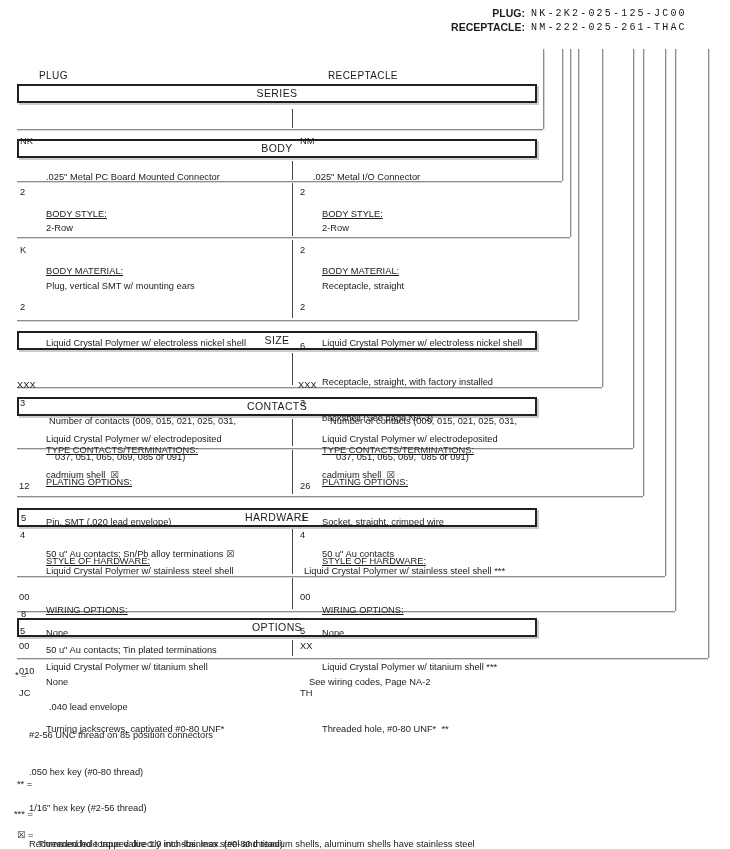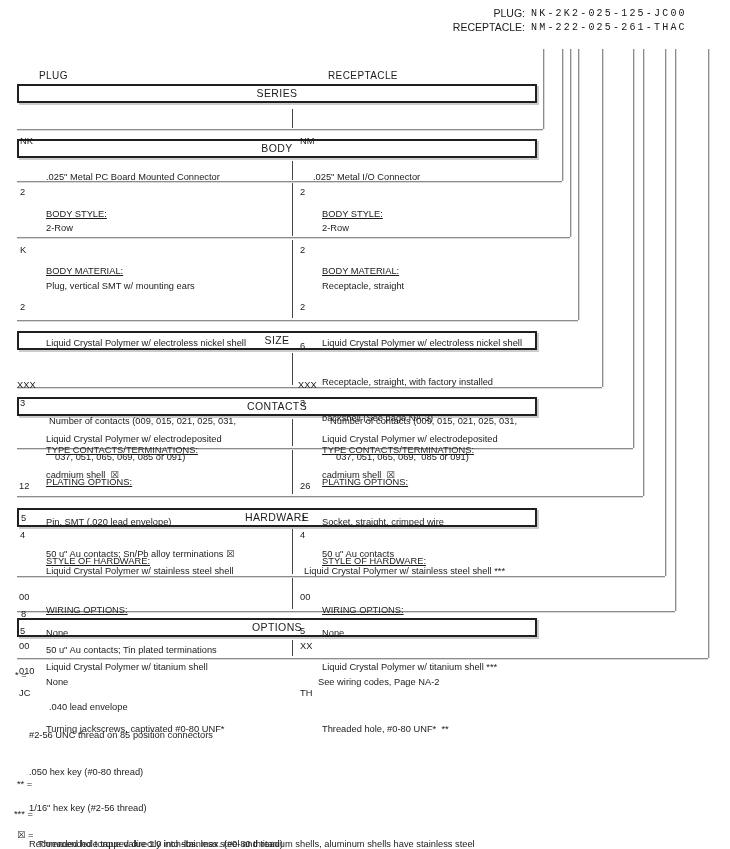--- a/index.html
+++ b/index.html
@@ -1,19 +1,19 @@
 <!DOCTYPE html>
 <html><head>
 <meta charset="utf-8">
 <style>
   html,body{margin:0;padding:0;background:#fff;}
   .page{position:relative;width:730px;height:849px;background:#ffffff;overflow:hidden;
         font-family:"Liberation Sans","DejaVu Sans",sans-serif;color:#1b1b1b;}
   
-  .pn-label{position:absolute;right:205px;font-size:10.5px;font-weight:normal;line-height:12px;white-space:pre;}
+  .pn-label{position:absolute;right:205px;font-size:10.5px;font-weight:bold;line-height:12px;white-space:pre;}
   .pn-value{position:absolute;left:531px;font-family:"Liberation Mono","DejaVu Sans Mono",monospace;
             font-size:10px;letter-spacing:2.2px;line-height:13px;white-space:pre;color:#161616;}
   .pn-mask{left:530px;letter-spacing:1.35px;}
   
   .col-label{position:absolute;font-size:10px;letter-spacing:0.4px;white-space:pre;padding-left:18px;}
   
   .vline{position:absolute;width:0;border-left:1px solid #8c8c8c;box-shadow:1px 0 0 #d8d8d8;}
   .hline{position:absolute;left:17px;height:0;border-top:1px solid #8c8c8c;box-shadow:0 1px 0 #d8d8d8;}
   
   .tbox{position:absolute;left:17px;width:520px;height:19px;box-sizing:border-box;
@@ -248,21 +248,21 @@
     <div class="heading" style="margin-left:27px">WIRING OPTIONS:</div>
     <div class="row">
       <span class="code">00</span>
       <span class="desc" style="margin-left:27px">None</span>
     </div>
   </div>
   <div class="blk" style="left:300px;top:580px">
     <div class="heading" style="margin-left:22px">WIRING OPTIONS:</div>
     <div class="row">
       <span class="code">XX</span>
-      <span class="desc" style="margin-left:18px">See wiring codes, Page NA-2</span>
+      <span class="desc" style="margin-left:9px">See wiring codes, Page NA-2</span>
     </div>
   </div>
 
   <div class="blk" style="left:19px;top:641px">
     <div class="row">
       <span class="code">010</span>
       <span class="desc" style="margin-left:30px">.040 lead envelope</span>
     </div>
   </div>
 

